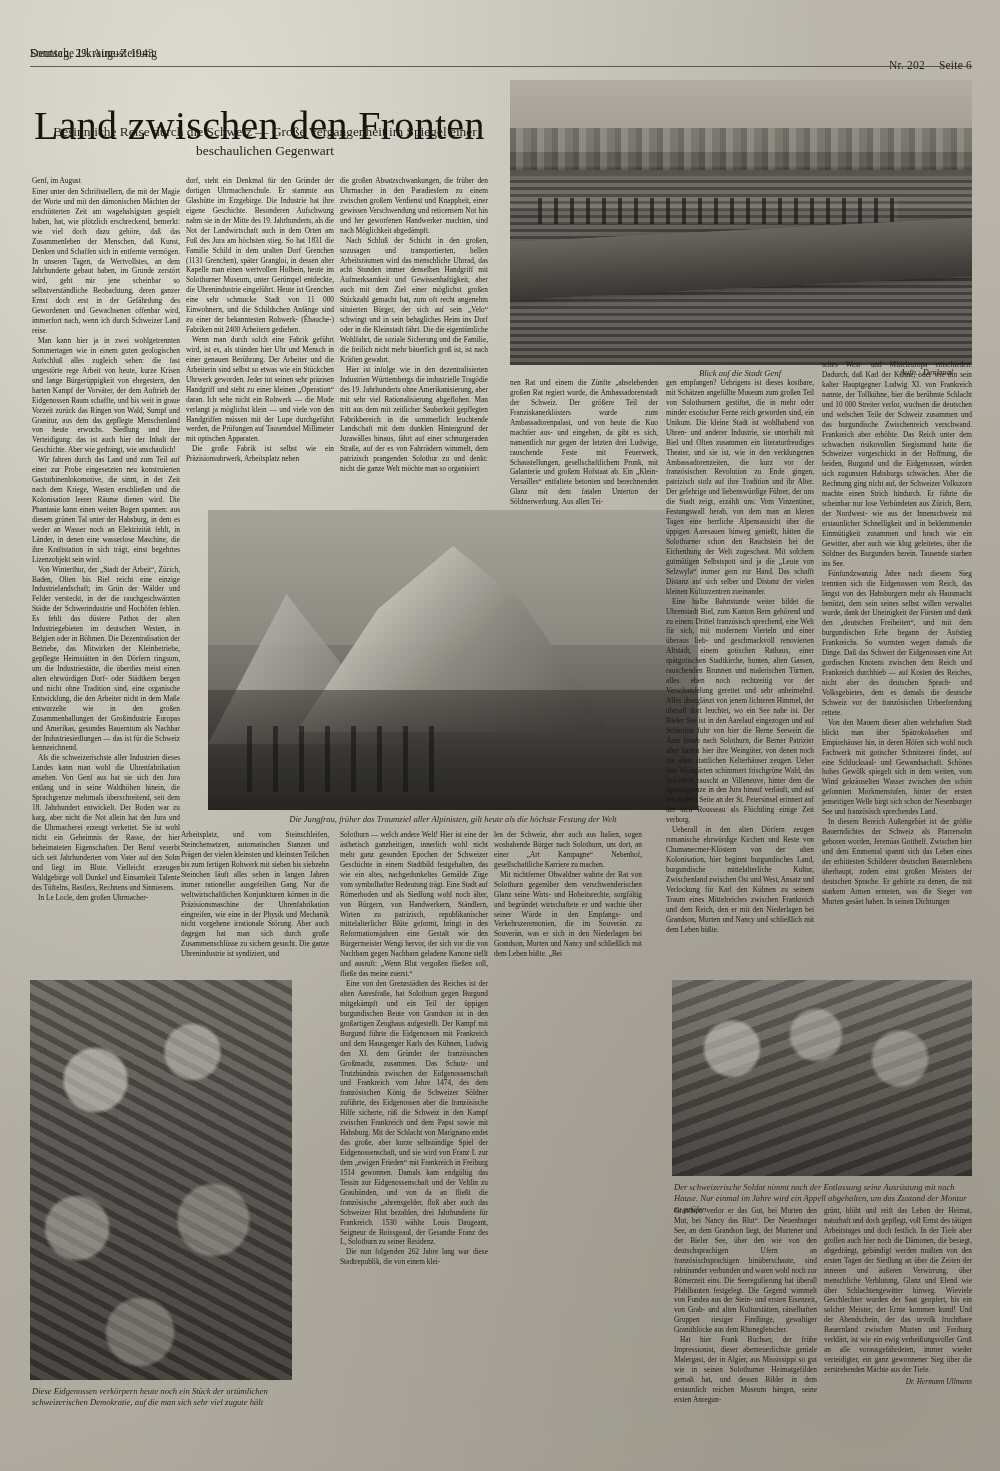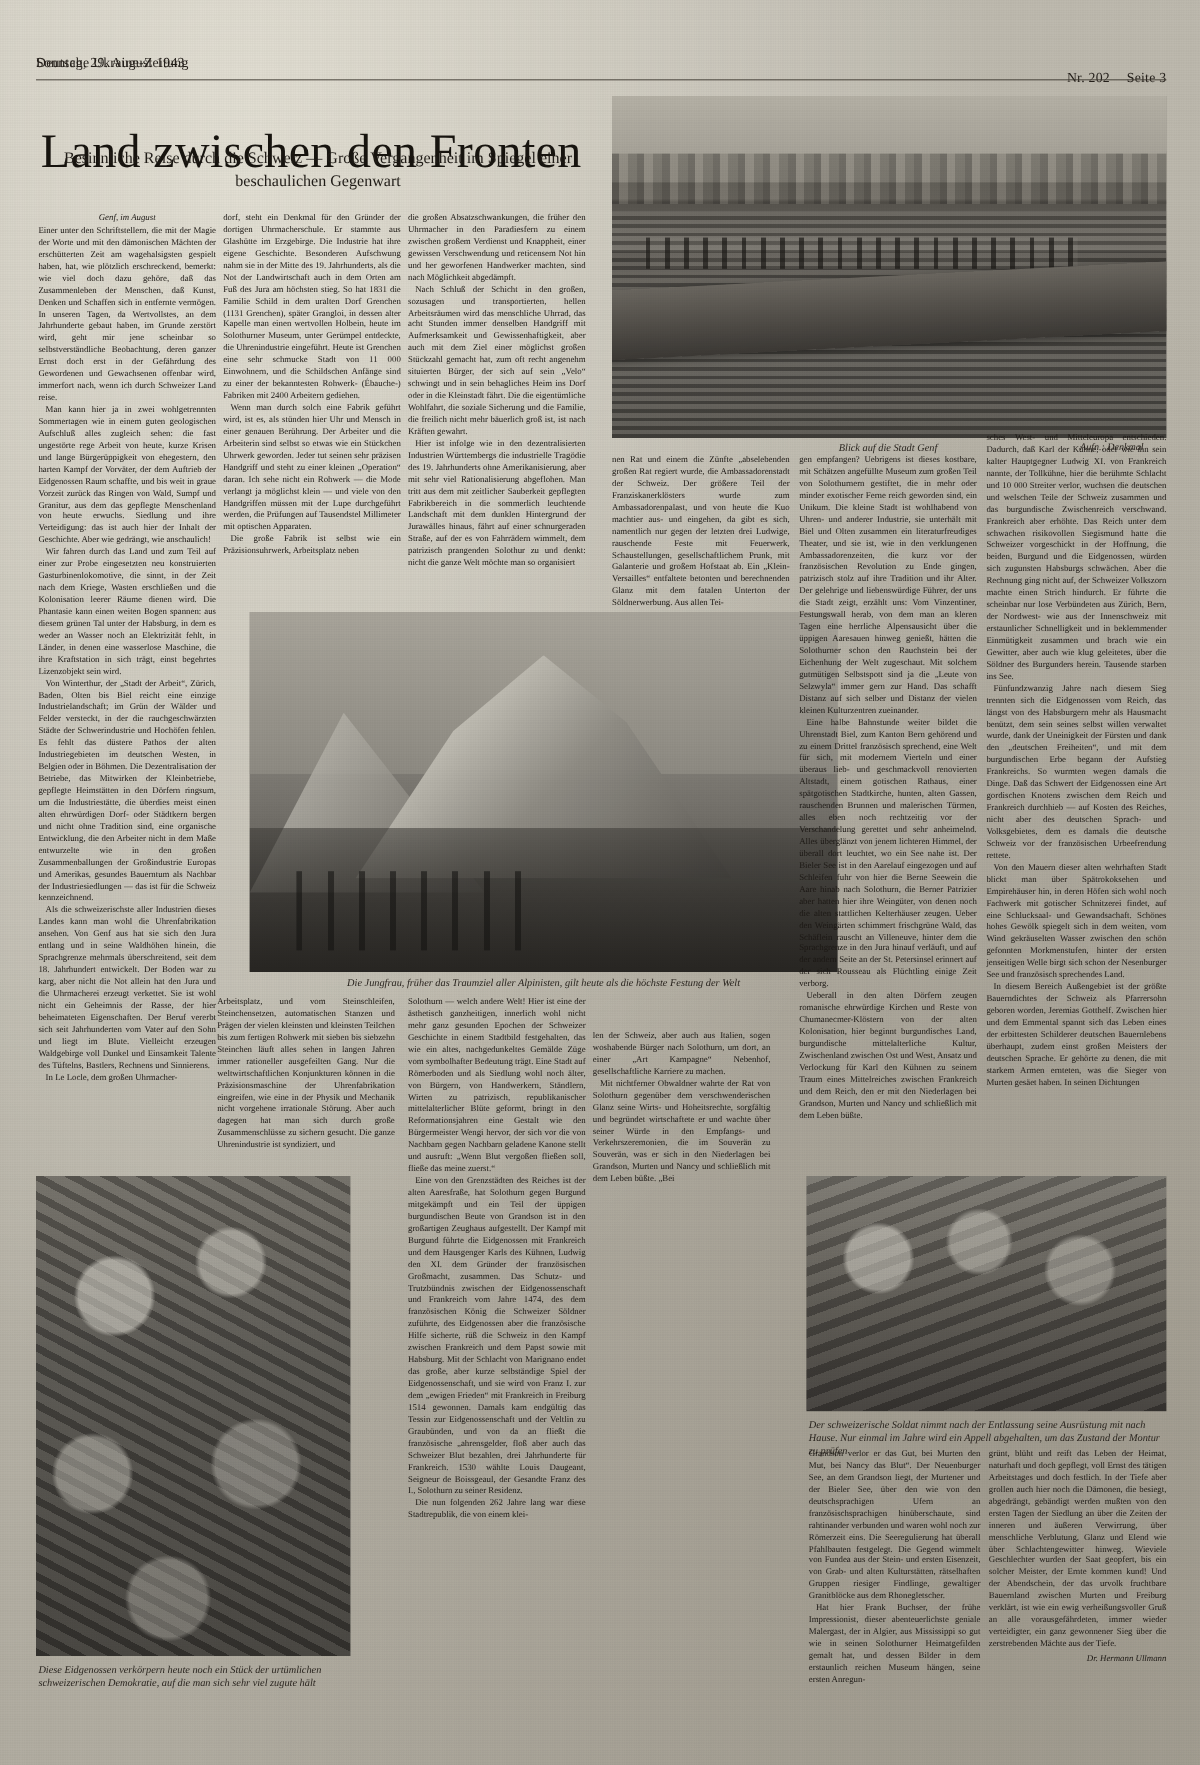--- a/index.html
+++ b/index.html
@@ -210,42 +210,41 @@
     line-height: 1.355;
     text-align: justify;
     color: #1c1814;
     hyphens: auto;
     -webkit-hyphens: auto;
     font-family: "Liberation Serif", serif;
   }
   .col p { margin: 0 0 0 0; text-indent: 6px; }
   .col p.first { text-indent: 0; }
   .dateline {
-    text-align: center;
-    font-style: italic;
+    text-align: left;
     text-indent: 0 !important;
     margin-bottom: 1px !important;
   }
   .signature {
     text-align: right;
     font-style: italic;
     text-indent: 0 !important;
     margin-top: 2px !important;
   }
 </style>
 </head>
 <body>
 
 <div class="page">
 
   <div class="masthead">
     <span>Sonntag, 29. August 1943</span>
     <span class="center">Deutsche  Ukraine-Zeitung</span>
     <span class="right">
-      <span>Nr. 202</span><span class="sep"></span><span>Seite 3</span>
+      <span>Nr. 202</span><span class="sep"></span><span>Seite 6</span>
     </span>
   </div>
   <div class="rule"></div>
 
   <h1 class="headline">Land zwischen den Fronten</h1>
   <div class="subhead">Besinnliche Reise durch die Schweiz — Große Vergangenheit im Spiegel einer beschaulichen Gegenwart</div>
 
   <div class="photo" id="photo-geneva">
     <div class="sky"></div>
       <div class="city"></div>
@@ -304,21 +303,21 @@
   <div class="col" id="col3b" style="top:830px; left:340px; width:148px; height:600px;">
     <p class="first">Solothurn — welch andere Welt! Hier ist eine der ästhetisch ganzheitigen, innerlich wohl nicht mehr ganz gesunden Epochen der Schweizer Geschichte in einem Stadtbild festgehalten, das wie ein altes, nachgedunkeltes Gemälde Züge vom symbolhafter Bedeutung trägt. Eine Stadt auf Römerboden und als Siedlung wohl noch älter, von Bürgern, von Handwerkern, Ständlern, Wirten zu patrizisch, republikanischer mittelalterlicher Blüte geformt, bringt in den Reformationsjahren eine Gestalt wie den Bürgermeister Wengi hervor, der sich vor die von Nachbarn gegen Nachbarn geladene Kanone stellt und ausruft: „Wenn Blut vergoßen fließen soll, fließe das meine zuerst.“</p>
     <p>Eine von den Grenzstädten des Reiches ist der alten Aaresfraße, hat Solothurn gegen Burgund mitgekämpft und ein Teil der üppigen burgundischen Beute von Grandson ist in den großartigen Zeughaus aufgestellt. Der Kampf mit Burgund führte die Eidgenossen mit Frankreich und dem Hausgenger Karls des Kühnen, Ludwig den XI. dem Gründer der französischen Großmacht, zusammen. Das Schutz- und Trutzbündnis zwischen der Eidgenossenschaft und Frankreich vom Jahre 1474, des dem französischen König die Schweizer Söldner zuführte, des Eidgenossen aber die französische Hilfe sicherte, rüß die Schweiz in den Kampf zwischen Frankreich und dem Papst sowie mit Habsburg. Mit der Schlacht von Marignano endet das große, aber kurze selbständige Spiel der Eidgenossenschaft, und sie wird von Franz I. zur dem „ewigen Frieden“ mit Frankreich in Freiburg 1514 gewonnen. Damals kam endgültig das Tessin zur Eidgenossenschaft und der Veltlin zu Graubünden, und von da an fließt die französische „ahrensgelder, floß aber auch das Schweizer Blut bezahlen, drei Jahrhunderte für Frankreich. 1530 wählte Louis Daugeant, Seigneur de Boissgeaul, der Gesandte Franz des I., Solothurn zu seiner Residenz.</p>
     <p>Die nun folgenden 262 Jahre lang war diese Stadtrepublik, die von einem klei-</p>
   </div>
 
   <div class="col" id="col4a" style="top:378px; left:510px; width:148px; height:126px;">
     <p class="first">nen Rat und einem die Zünfte „abselebenden großen Rat regiert wurde, die Ambassadorenstadt der Schweiz. Der größere Teil der Franziskanerklösters wurde zum Ambassadorenpalast, und von heute die Kuo machtier aus- und eingehen, da gibt es sich, namentlich nur gegen der letzten drei Ludwige, rauschende Feste mit Feuerwerk, Schaustellungen, gesellschaftlichem Prunk, mit Galanterie und großem Hofstaat ab. Ein „Klein-Versailles“ entfaltete betonten und berechnenden Glanz mit dem fatalen Unterton der Söldnerwerbung. Aus allen Tei-</p>
   </div>
 
-  <div class="col" id="col4b" style="top:830px; left:494px; width:148px; height:600px;margin-top:28px;">
+  <div class="col" id="col4b" style="top:830px; left:494px; width:148px; height:600px;">
     <p class="first">len der Schweiz, aber auch aus Italien, sogen woshabende Bürger nach Solothurn, um dort, an einer „Art Kampagne“ Nebenhof, gesellschaftliche Karriere zu machen.</p>
     <p>Mit nichtferner Obwaldner wahrte der Rat von Solothurn gegenüber dem verschwenderischen Glanz seine Wirts- und Hoheitsrechte, sorgfältig und begründet wirtschaftete er und wachte über seiner Würde in den Empfangs- und Verkehrszeremonien, die im Souverän zu Souverän, was er sich in den Niederlagen bei Grandson, Murten und Nancy und schließlich mit dem Leben büßte. „Bei</p>
   </div>
 
   <div class="col" id="col5a" style="top:378px; left:666px; width:148px; height:580px;">
     <p class="first">gen empfangen? Uebrigens ist dieses kostbare, mit Schätzen angefüllte Museum zum großen Teil von Solothurnern gestiftet, die in mehr oder minder exotischer Ferne reich geworden sind, ein Unikum. Die kleine Stadt ist wohlhabend von Uhren- und anderer Industrie, sie unterhält mit Biel und Olten zusammen ein literaturfreudiges Theater, und sie ist, wie in den verklungenen Ambassadorenzeiten, die kurz vor der französischen Revolution zu Ende gingen, patrizisch stolz auf ihre Tradition und ihr Alter. Der gelehrige und liebenswürdige Führer, der uns die Stadt zeigt, erzählt uns: Vom Vinzentiner, Festungswall herab, von dem man an kleren Tagen eine herrliche Alpensausicht über die üppigen Aaresauen hinweg genießt, hätten die Solothurner schon den Rauchstein bei der Eichenhung der Welt zugeschaut. Mit solchem gutmütigen Selbstspott sind ja die „Leute von Selzwyla“ immer gern zur Hand. Das schafft Distanz auf sich selber und Distanz der vielen kleinen Kulturzentren zueinander.</p>
     <p>Eine halbe Bahnstunde weiter bildet die Uhrenstadt Biel, zum Kanton Bern gehörend und zu einem Drittel französisch sprechend, eine Welt für sich, mit modernem Vierteln und einer überaus lieb- und geschmackvoll renovierten Altstadt, einem gotischen Rathaus, einer spätgotischen Stadtkirche, hunten, alten Gassen, rauschenden Brunnen und malerischen Türmen, alles eben noch rechtzeitig vor der Verschandelung gerettet und sehr anheimelnd. Alles überglänzt von jenem lichteren Himmel, der überall dort leuchtet, wo ein See nahe ist. Der Bieler See ist in den Aarelauf eingezogen und auf Schleifen fuhr von hier die Berne Seewein die Aare hinab nach Solothurn, die Berner Patrizier aber hatten hier ihre Weingüter, von denen noch die alten stattlichen Kelterhäuser zeugen. Ueber den Weingärten schimmert frischgrüne Wald, das Schäflein rauscht an Villeneuve, hinter dem die Sprachgrenze in den Jura hinauf verläuft, und auf der andern Seite an der St. Petersinsel erinnert auf der sich Rousseau als Flüchtling einige Zeit verborg.</p>
     <p>Ueberall in den alten Dörfern zeugen romanische ehrwürdige Kirchen und Reste von Chumanecmer-Klöstern von der alten Kolonisation, hier beginnt burgundisches Land, burgundische mittelalterliche Kultur, Zwischenland zwischen Ost und West, Ansatz und Verlockung für Karl den Kühnen zu seinem Traum eines Mittelreiches zwischen Frankreich und dem Reich, den er mit den Niederlagen bei Grandson, Murten und Nancy und schließlich mit dem Leben büßte.</p>
   </div>
 

